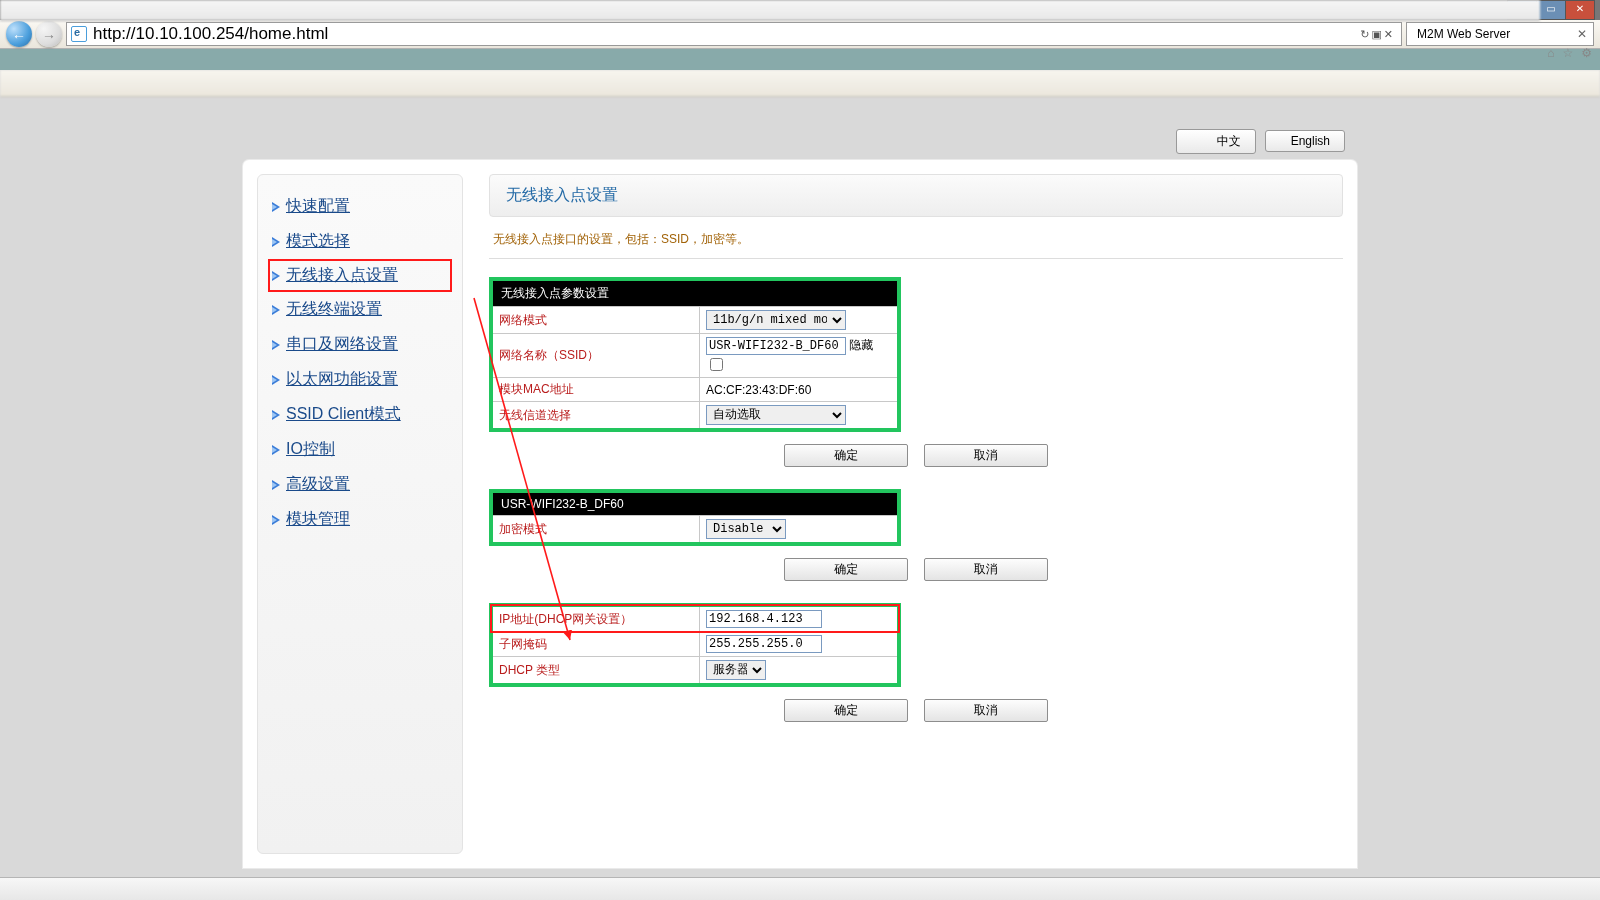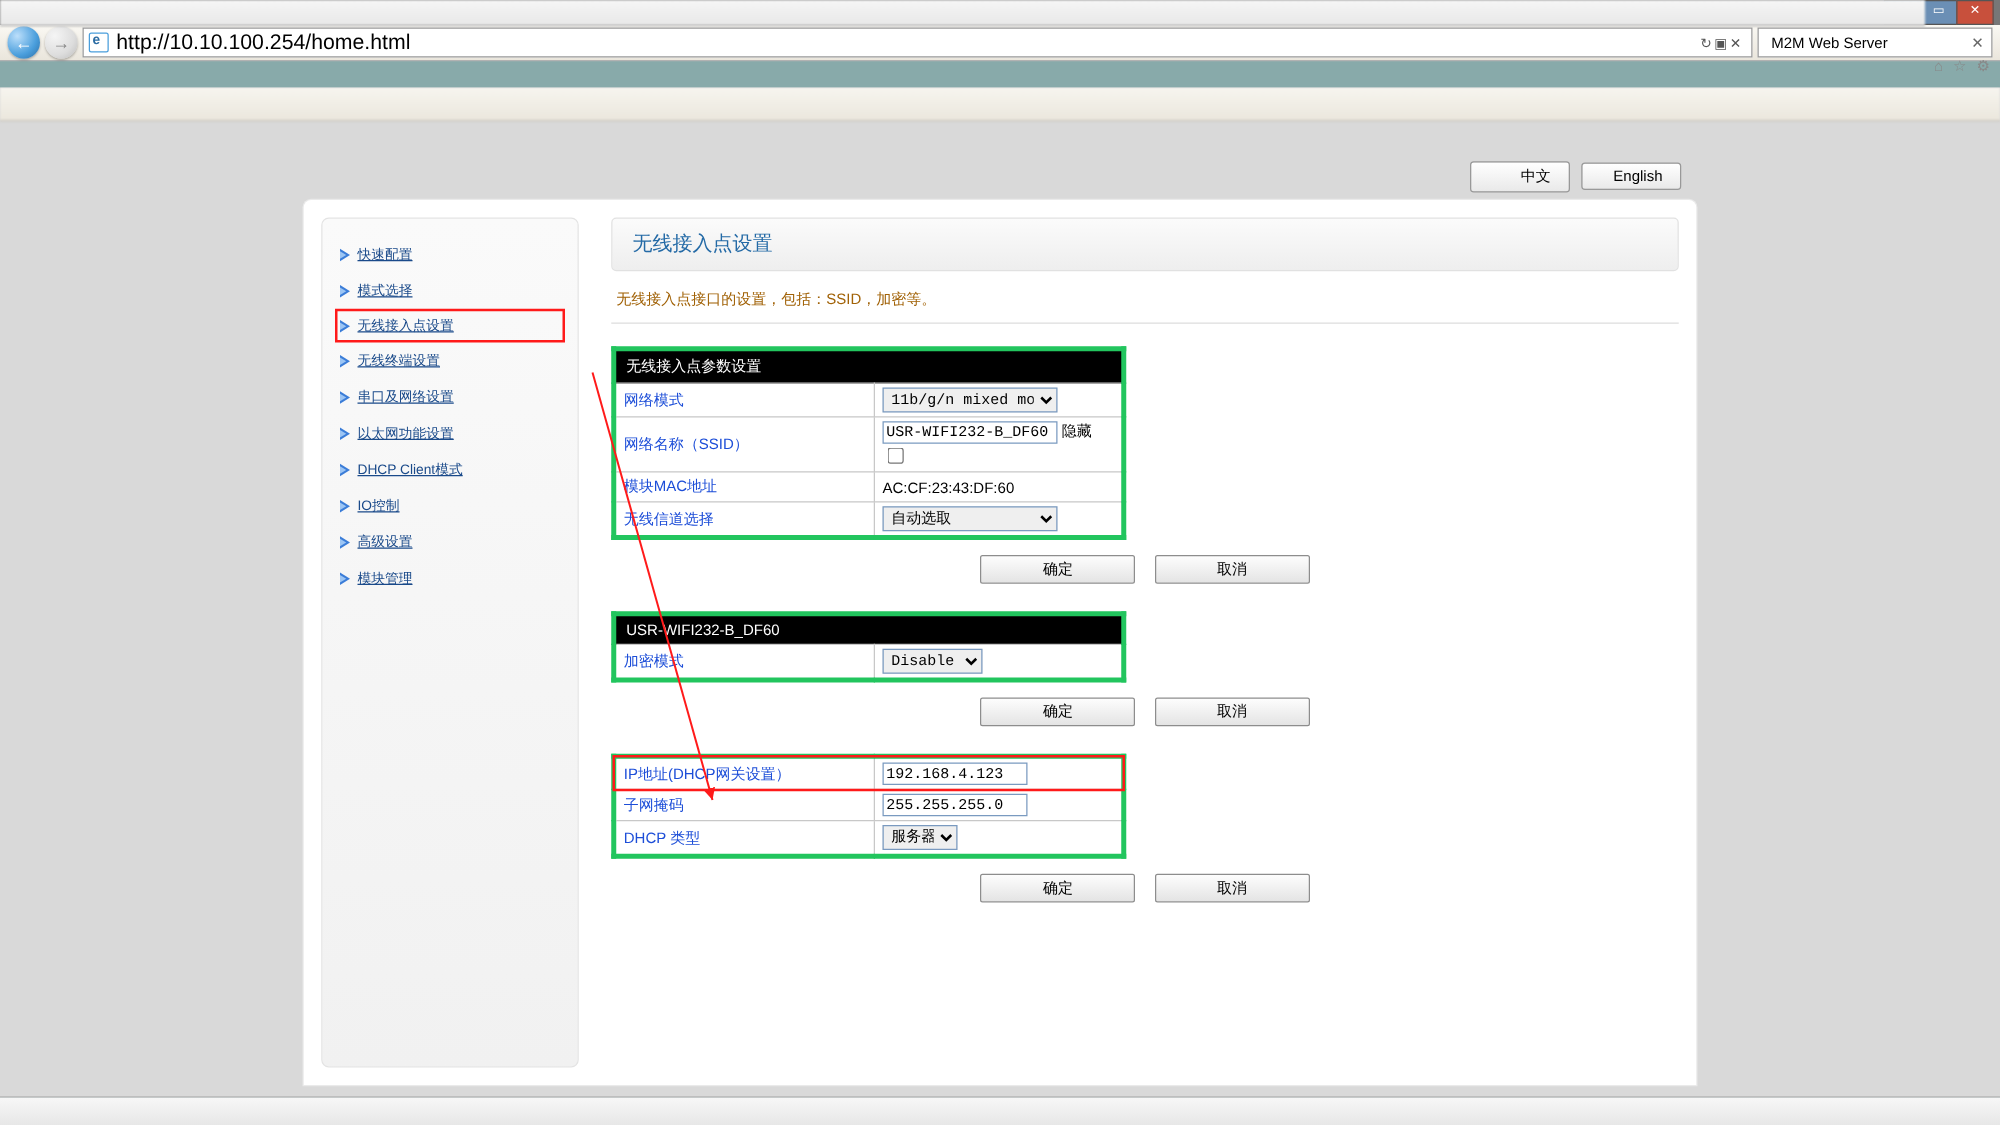--- a/index.html
+++ b/index.html
@@ -29,37 +29,37 @@
   .viewport { position:absolute; left:0; right:0; top:70px; bottom:22px; background:#d9d9d9; overflow:auto; }
 
   
   .page-outer { width:1114px; margin:24px auto 0 auto; }
   .lang-row { text-align:right; padding:8px 12px 6px 0; }
   .lang-btn { display:inline-block; min-width:50px; padding:3px 14px; background:linear-gradient(#fff,#e9e9e9); border:1px solid #999; border-radius:3px; font-size:12px; margin-left:6px; cursor:pointer;}
   .card { background:#fff; border-radius:6px 6px 0 0; padding:14px; min-height:680px; display:flex; box-shadow:0 0 0 1px #eaeaea; }
 
   
   .sidebar { width:184px; background:linear-gradient(#fafafa,#f1f1f1); border:1px solid #e3e3e3; border-radius:6px; padding:14px 10px 50px 10px; }
-  .nav-item { display:flex; align-items:center; gap:6px; padding:7px 4px; font-size:11px; }
+  .nav-item { display:flex; align-items:center; gap:6px; padding:7px 4px; font-size:16px; }
   .nav-item a { color:#1a4a8a; text-decoration:underline; }
   .arrow { width:0;height:0; border-top:5px solid transparent; border-bottom:5px solid transparent; border-left:8px solid #3b7dd8; position:relative;}
   .arrow::after{content:""; position:absolute; left:-8px; top:-3px; width:0;height:0;border-top:3px solid transparent;border-bottom:3px solid transparent;border-left:5px solid #9cc5f4;}
   .nav-item.highlight { outline:2px solid #ff1a1a; outline-offset:-2px; padding:6px 4px; }
 
   
   .mainpanel { flex:1; padding-left:26px; }
   .page-title-box { background:linear-gradient(#fbfbfb,#eeeeee); border:1px solid #e1e1e1; border-radius:4px; padding:10px 16px; margin-bottom:14px;}
   .page-title-box h2 { margin:0; color:#246aa6; font-size:16px; font-weight:normal;}
   .desc { font-size:12px; color:#a16207; margin:6px 0 10px 4px;}
   .hr { border-top:1px solid #ddd; margin:6px 0 18px 0;}
 
   table.cfg { width:412px; border-collapse:collapse; border:4px solid #22c55e; font-size:12px;}
   table.cfg th { background:#000; color:#fff; text-align:left; padding:4px 8px; font-weight:normal;}
   table.cfg td { border:1px solid #c8c8c8; padding:3px 6px; }
-  table.cfg td.label { color:#1d4ed8; width:194px; }
+  table.cfg td.label { color:#b91c1c; width:194px; }
   table.cfg select, table.cfg input[type=text] { font-family:"Courier New",monospace; font-size:12px; border:1px solid #7a9ac0; padding:1px 2px;}
   .btnrow { text-align:center; margin:12px 0 22px 0;}
   .btn { width:124px; padding:2px 0; background:linear-gradient(#fdfdfd,#e4e4e4); border:1px solid #8d8d8d; border-radius:2px; font-size:12px; cursor:pointer; margin:0 6px;}
 
   .redbox { outline:2px solid #ff1a1a; outline-offset:-1px; }
 
   
   .red-arrow { position:absolute; pointer-events:none; }
 
   
@@ -135,21 +135,21 @@
           <div class="nav-item">
               <span class="arrow"></span>
               <a>串口及网络设置</a>
             </div>
           <div class="nav-item">
               <span class="arrow"></span>
               <a>以太网功能设置</a>
             </div>
           <div class="nav-item">
               <span class="arrow"></span>
-              <a>DHCP Client模式</a>
+              <a>SSID Client模式</a>
             </div>
           <div class="nav-item">
               <span class="arrow"></span>
               <a>IO控制</a>
             </div>
           <div class="nav-item">
               <span class="arrow"></span>
               <a>高级设置</a>
             </div>
           <div class="nav-item">

